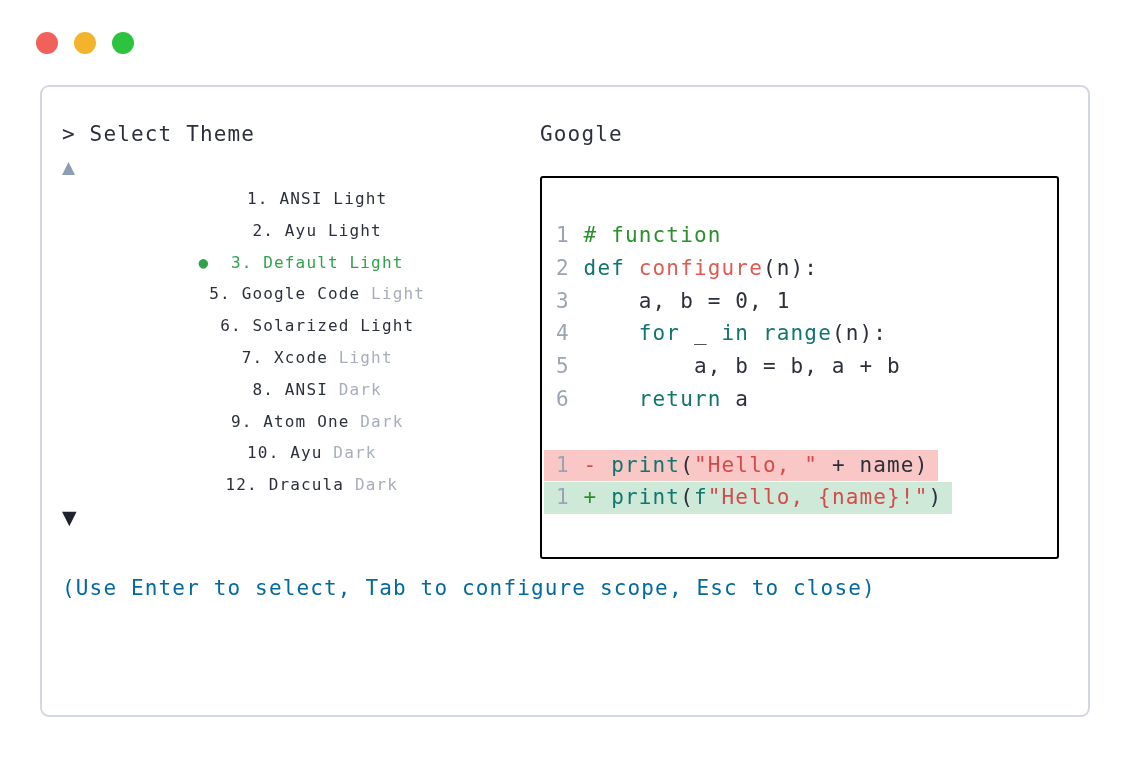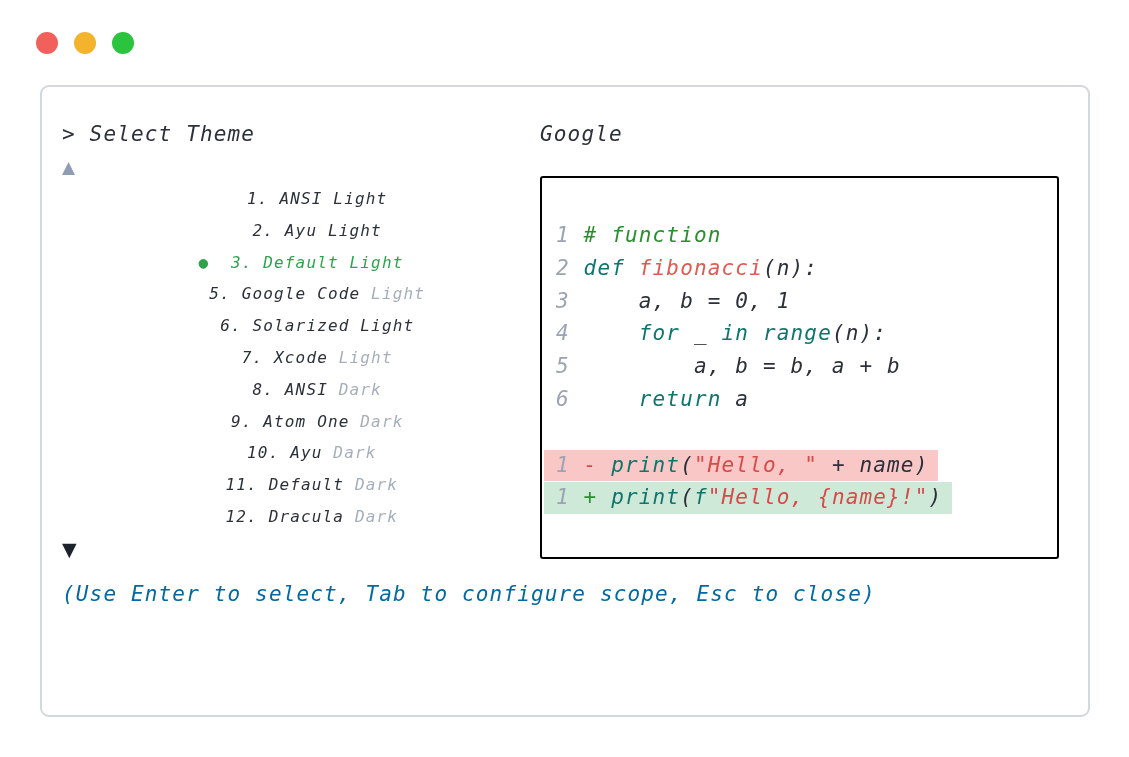--- a/index.html
+++ b/index.html
@@ -18,21 +18,20 @@
   .dot.yellow { background: #f3b32b; }
   .dot.green  { background: #2cc33e; }
 
   
   .panel {
     position: absolute; left: 40px; top: 85px;
     width: 1050px; height: 632px;
     border: 2px solid #d3d7e0; border-radius: 9px;
     background: #ffffff;
     padding: 32px 20px 0 20px;
-    font-style: italic;
   }
   .columns { display: flex; }
   .left-col { width: 478px; flex: none; }
   .right-col { flex: 1; }
 
   .mono-text {
     font-size: 21px; letter-spacing: 1.15px; line-height: 31.8px;
     color: #2b303a; white-space: pre;
   }
   .picker-title { height: 32px; }
@@ -105,33 +104,32 @@
         <div class="theme-list">
             <div class="theme-row"><span class="gutter">  </span><span class="num"> 1. </span><span class="name">ANSI Light</span></div>
             <div class="theme-row"><span class="gutter">  </span><span class="num"> 2. </span><span class="name">Ayu Light</span></div>
             <div class="theme-row selected"><span class="gutter">● </span><span class="num"> 3. </span><span class="name">Default Light</span></div>
             <div class="theme-row"><span class="gutter">  </span><span class="num"> 5. </span><span class="name">Google Code</span><span> </span><span class="variant">Light</span></div>
             <div class="theme-row"><span class="gutter">  </span><span class="num"> 6. </span><span class="name">Solarized Light</span></div>
             <div class="theme-row"><span class="gutter">  </span><span class="num"> 7. </span><span class="name">Xcode</span><span> </span><span class="variant">Light</span></div>
             <div class="theme-row"><span class="gutter">  </span><span class="num"> 8. </span><span class="name">ANSI</span><span> </span><span class="variant">Dark</span></div>
             <div class="theme-row"><span class="gutter">  </span><span class="num"> 9. </span><span class="name">Atom One</span><span> </span><span class="variant">Dark</span></div>
             <div class="theme-row"><span class="gutter">  </span><span class="num">10. </span><span class="name">Ayu</span><span> </span><span class="variant">Dark</span></div>
-            <div class="theme-row"><span class="gutter">  </span><span class="num">11. </span><span class="name">Default</span><span> </span><span class="variant">Dark</span></div>
             <div class="theme-row"><span class="gutter">  </span><span class="num">12. </span><span class="name">Dracula</span><span> </span><span class="variant">Dark</span></div>
           </div>
         <div class="tri-row">
           <span class="tri-down">▼</span>
         </div>
       </div>
 
       <div class="right-col">
         <div class="mono-text preview-label">Google</div>
         <div class="preview-box">
             <div class="code-row"><span class="row-line"><span class="ln">1 </span><span class="tk-comment"># function</span></span></div>
-            <div class="code-row"><span class="row-line"><span class="ln">2 </span><span class="tk-keyword">def</span><span class="tk-plain"> </span><span class="tk-function">fibonacci</span><span class="tk-plain">(n):</span></span></div>
+            <div class="code-row"><span class="row-line"><span class="ln">2 </span><span class="tk-keyword">def</span><span class="tk-plain"> </span><span class="tk-function">configure</span><span class="tk-plain">(n):</span></span></div>
             <div class="code-row"><span class="row-line"><span class="ln">3 </span><span class="tk-plain">    a, b = 0, 1</span></span></div>
             <div class="code-row"><span class="row-line"><span class="ln">4 </span><span class="tk-plain">    </span><span class="tk-keyword">for</span><span class="tk-plain"> _ </span><span class="tk-keyword">in</span><span class="tk-plain"> </span><span class="tk-keyword">range</span><span class="tk-plain">(n):</span></span></div>
             <div class="code-row"><span class="row-line"><span class="ln">5 </span><span class="tk-plain">        a, b = b, a + b</span></span></div>
             <div class="code-row"><span class="row-line"><span class="ln">6 </span><span class="tk-plain">    </span><span class="tk-keyword">return</span><span class="tk-plain"> a</span></span></div>
             <div class="code-row"><span class="row-line">&nbsp;</span></div>
             <div class="code-row"><span class="row-line removed"><span class="ln">1 </span><span class="tk-removed-sign">- </span><span class="tk-keyword">print</span><span class="tk-plain">(</span><span class="tk-string">"Hello, "</span><span class="tk-plain"> + name)</span></span></div>
             <div class="code-row"><span class="row-line added"><span class="ln">1 </span><span class="tk-added-sign">+ </span><span class="tk-keyword">print</span><span class="tk-plain">(</span><span class="tk-keyword">f</span><span class="tk-string">"Hello, {name}!"</span><span class="tk-plain">)</span></span></div>
           </div>
       </div>
 

